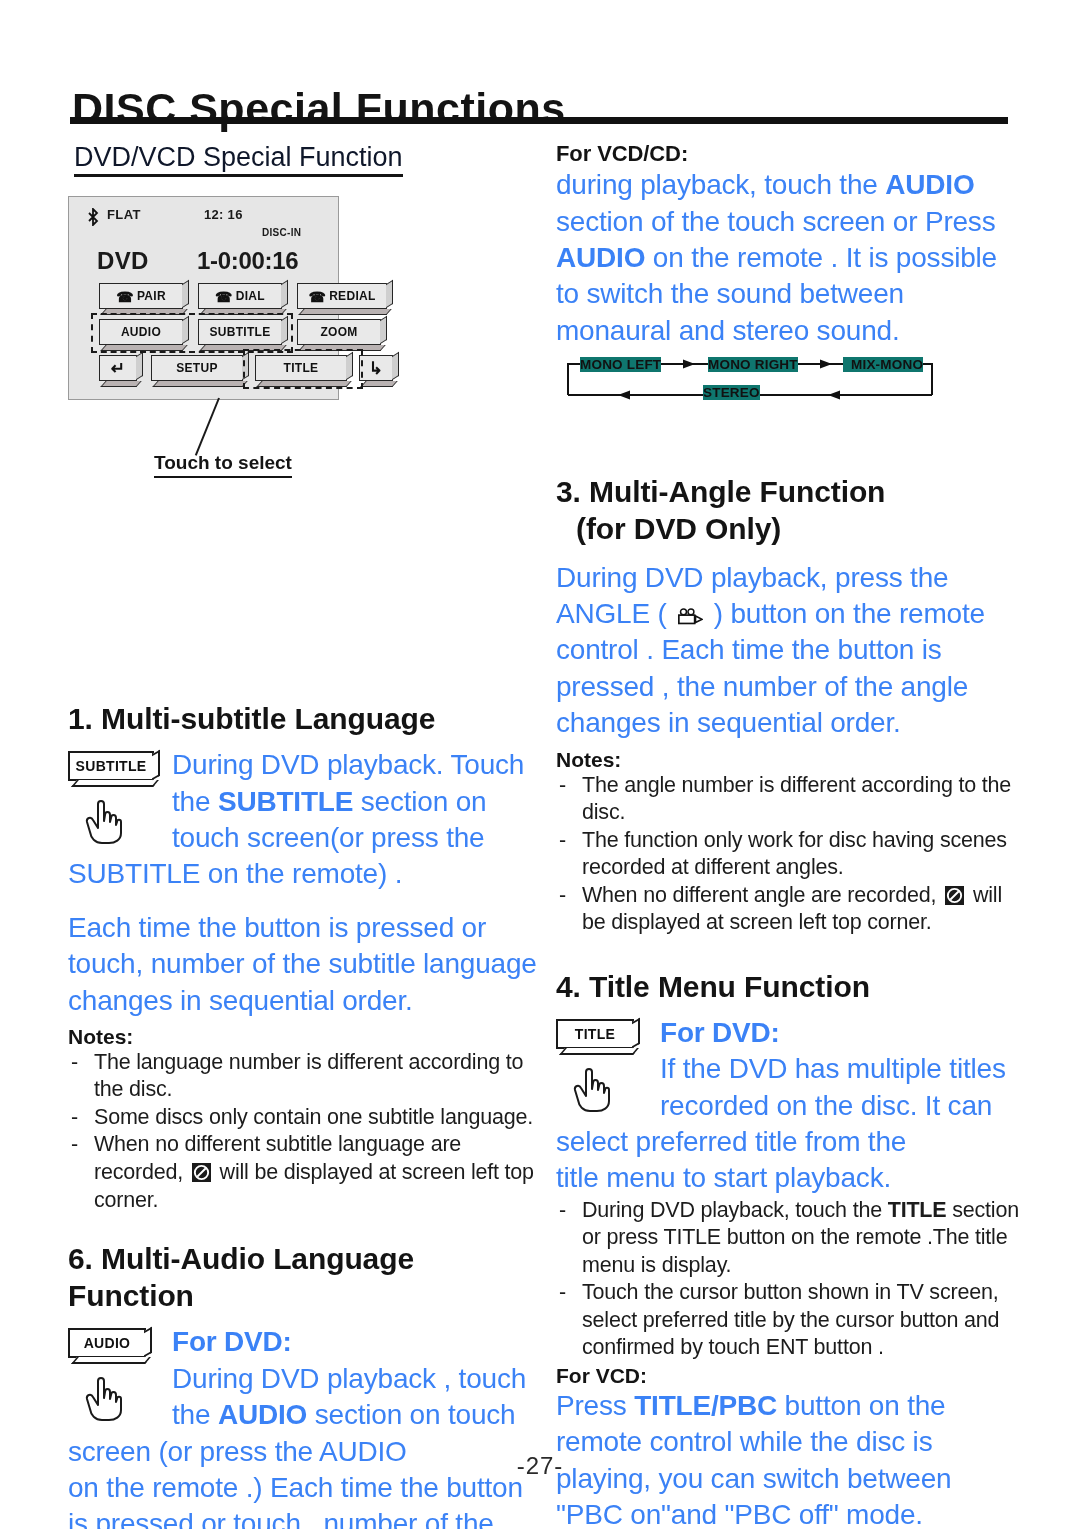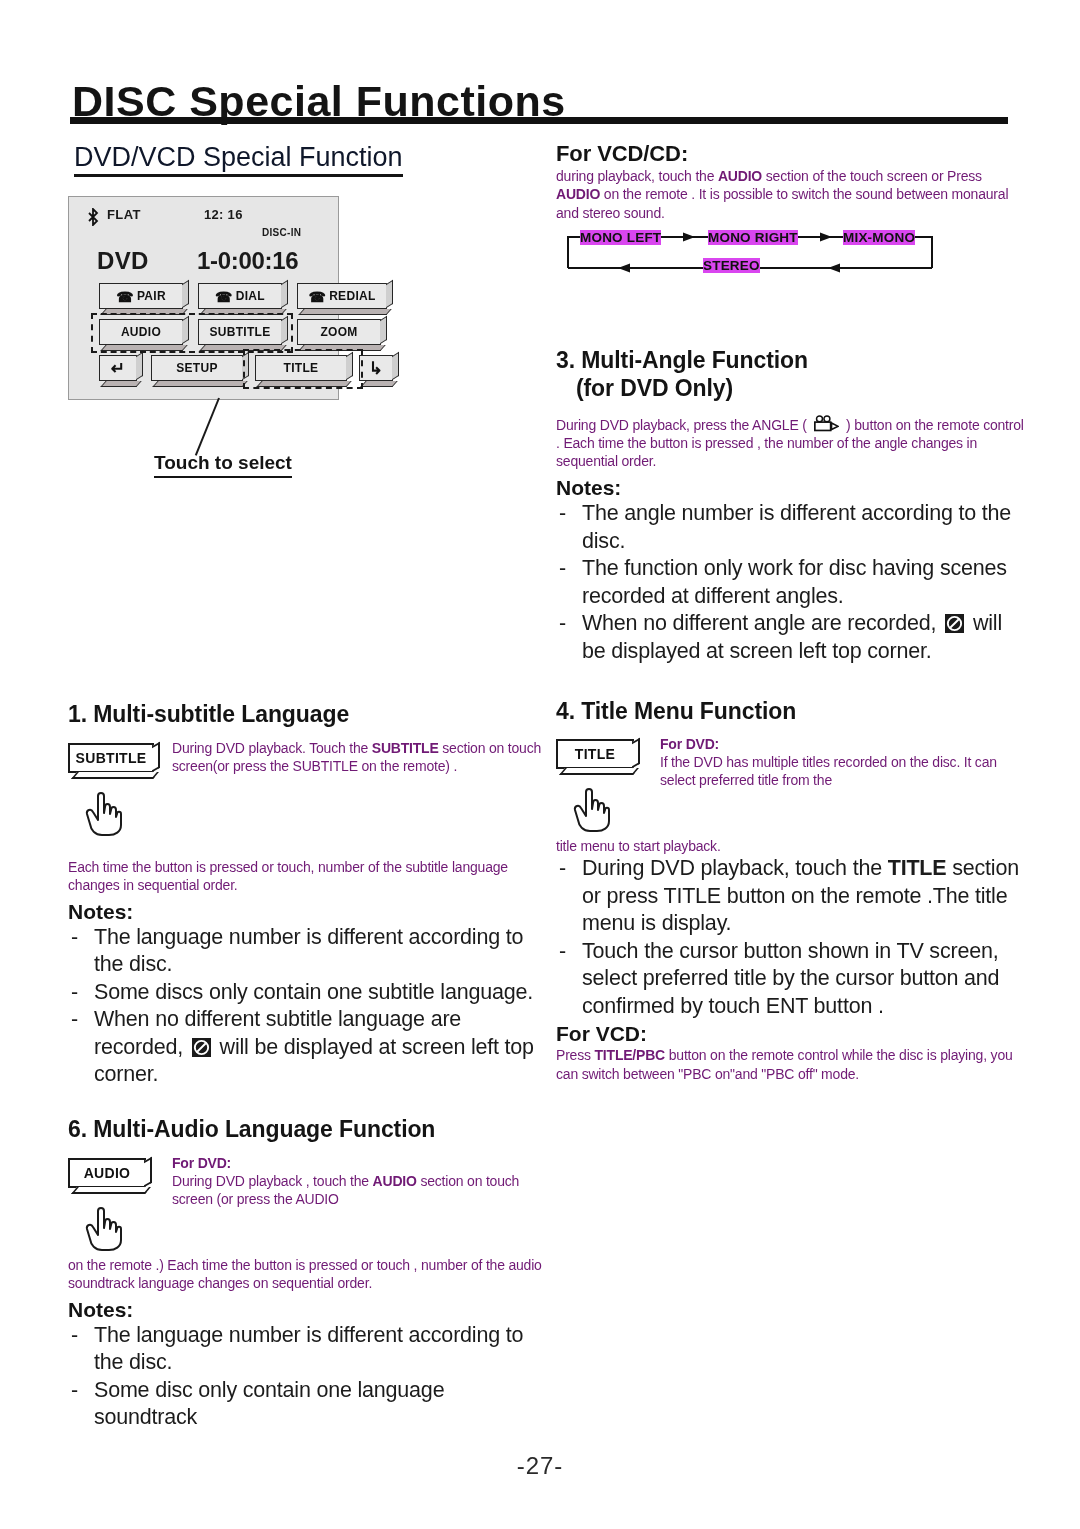--- a/index.html
+++ b/index.html
@@ -13,21 +13,21 @@
     position: relative;
     font-family: "Liberation Sans", sans-serif;
     color: #1a1a1a;
     overflow: hidden;
   }
 
   
   .page-title {
     position: absolute;
     left: 72px;
-    top: 77px;
+    top: 84px;
     font-size: 43px;
     font-weight: bold;
     letter-spacing: 0.5px;
     color: #141414;
     white-space: nowrap;
   }
   .title-rule {
     position: absolute;
     left: 70px;
     top: 117px;
@@ -196,33 +196,33 @@
     font-size: 19px;
     font-weight: bold;
     color: #141414;
     border-bottom: 2.5px solid #141414;
     padding-bottom: 2px;
   }
 
   
   h3.num-head {
     margin: 0;
-    font-size: 23px;
+    font-size: 30px;
     font-weight: bold;
     line-height: 1.24;
     color: #141414;
     letter-spacing: -0.1px;
   }
   h3.num-head .indent { display: block; padding-left: 20px; }
 
   p.body {
     margin: 0;
-    font-size: 14px;
+    font-size: 28px;
     line-height: 1.30;
-    color: #701a75;
+    color: #3b82f6;
     letter-spacing: -0.2px;
   }
   .notes-label {
     font-size: 21px;
     font-weight: bold;
     margin: 6px 0 0 0;
     color: #141414;
   }
   ul.notes {
     margin: 0;
@@ -305,27 +305,27 @@
     width: 390px;
     height: 52px;
     margin-top: 8px;
     margin-left: 4px;
   }
   .cyc-label {
     position: absolute;
     font-size: 13.5px;
     font-weight: bold;
     letter-spacing: 0.2px;
-    background: #d946ef;
+    background: #0f766e;
     color: #111;
     white-space: nowrap;
   }
   .cl-ml  { left: 20px;  top: 0px; }
   .cl-mr  { left: 148px; top: 0px; }
-  .cl-mm  { left: 283px; top: 0px; }
+  .cl-mm  { left: 283px; top: 0px; padding-left: 8px; }
   .cl-st  { left: 143px; top: 28px; }
 
   
   .page-num {
     position: absolute;
     left: 0;
     top: 1452px;
     width: 1080px;
     text-align: center;
     font-size: 24px;

